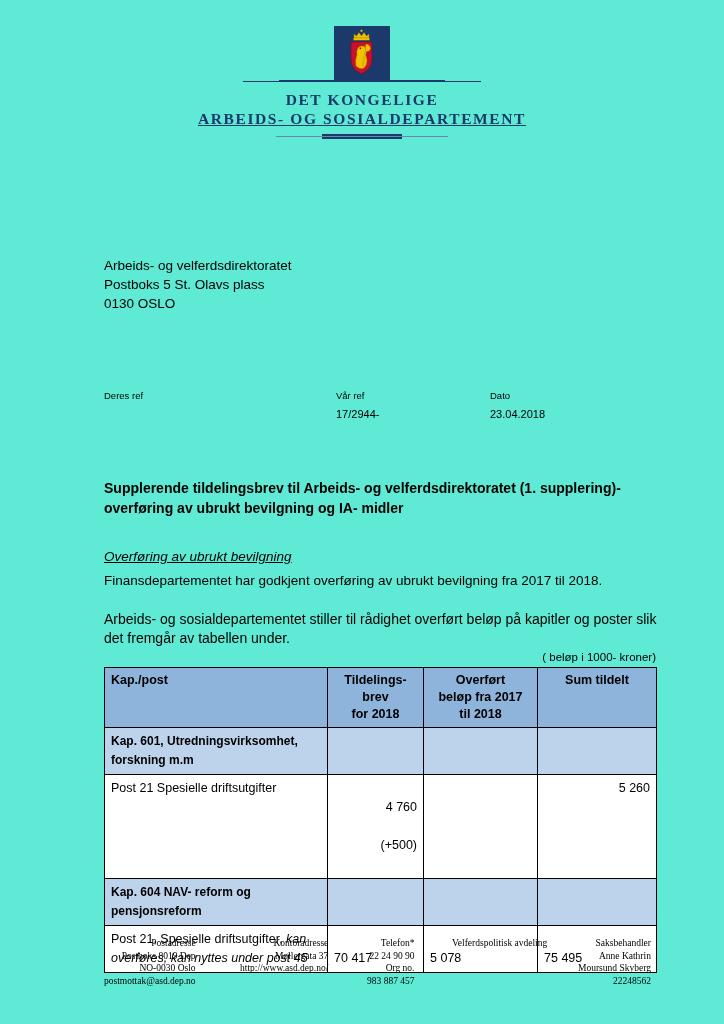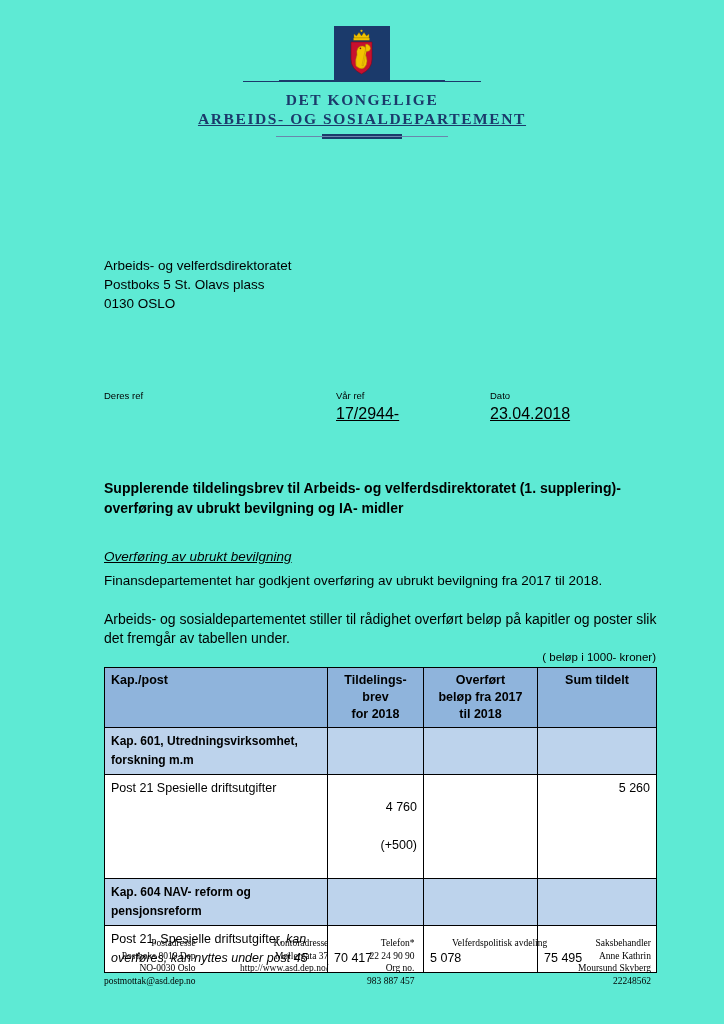--- a/index.html
+++ b/index.html
@@ -117,24 +117,23 @@
   }
   .ref-col { position: absolute; top: 0; }
   .ref-col.c1 { left: 0; }
   .ref-col.c2 { left: 232px; }
   .ref-col.c3 { left: 386px; }
   .ref-label {
     font-size: 9.5px;
     line-height: 13px;
   }
   .ref-value {
-    font-size: 16px;
+    font-size: 11px;
     line-height: 18px;
     margin-top: 3px;
-    text-decoration: underline;
   }
 
   .doc-title {
     position: absolute;
     top: 478px;
     left: 0;
     width: 556px;
     font-size: 14px;
     font-weight: bold;
     line-height: 20px;

